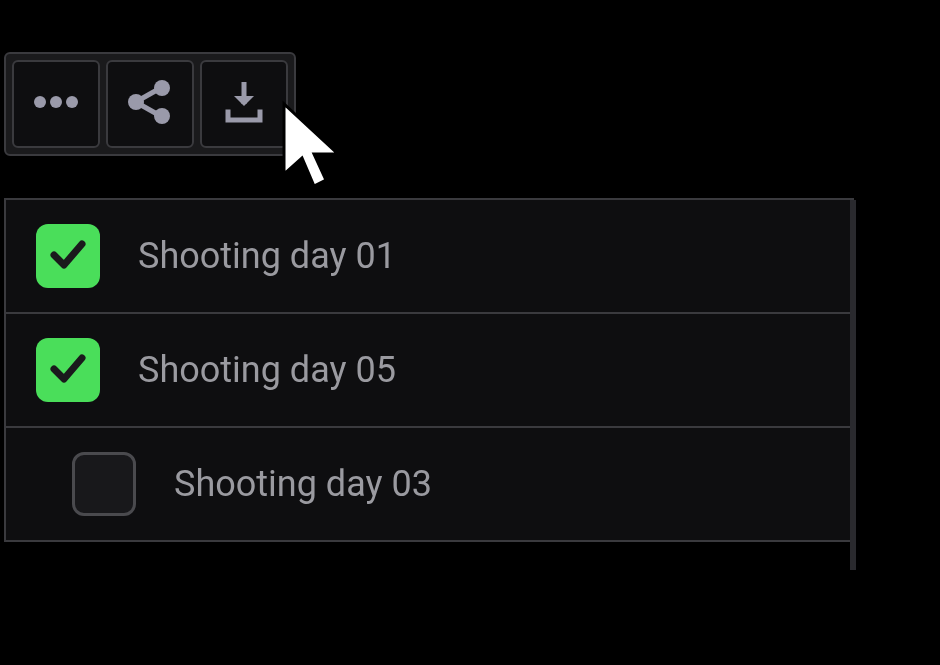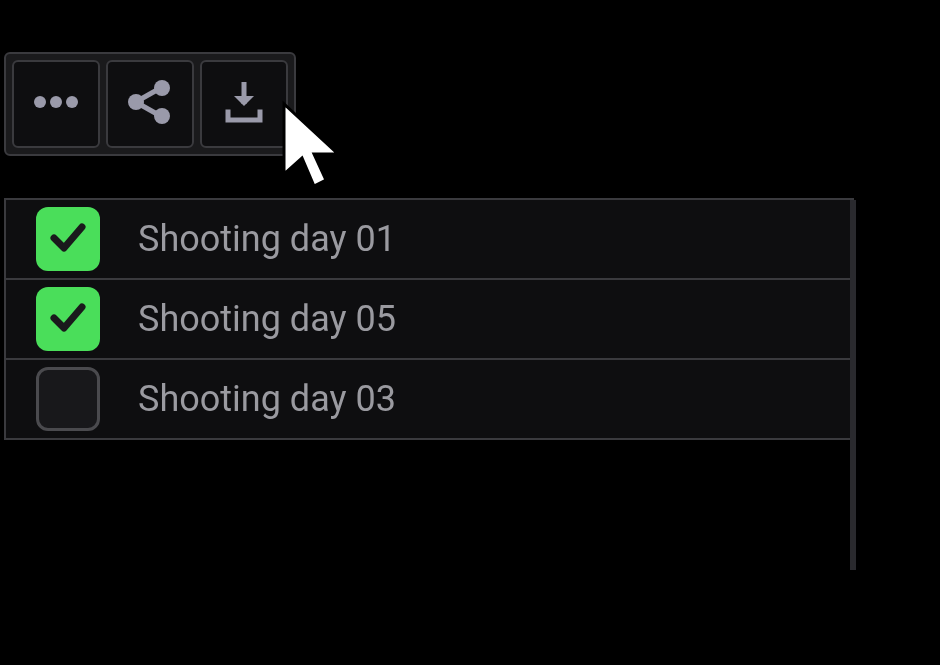--- a/index.html
+++ b/index.html
@@ -50,27 +50,28 @@
       top: 198px;
       left: 4px;
       width: 850px;
       background: #0e0e10;
       border: 2px solid #3a3a3e;
     }
     
     .list-item {
       display: flex;
       align-items: center;
-      padding: 7px 30px;
+      padding: 24px 30px;
       border-bottom: 2px solid #3a3a3e;
       cursor: pointer;
     }
     
     .list-item:last-child {
       border-bottom: none;
+      margin-left: 36px;
     }
     
     .checkbox {
       width: 64px;
       height: 64px;
       border-radius: 12px;
       display: flex;
       align-items: center;
       justify-content: center;
       margin-right: 38px;

